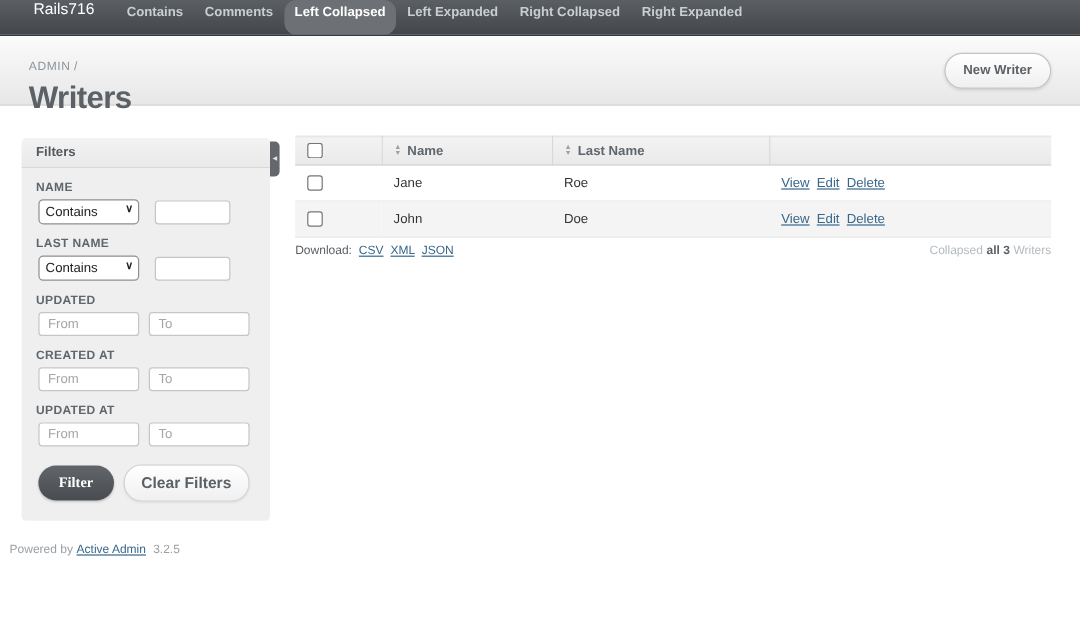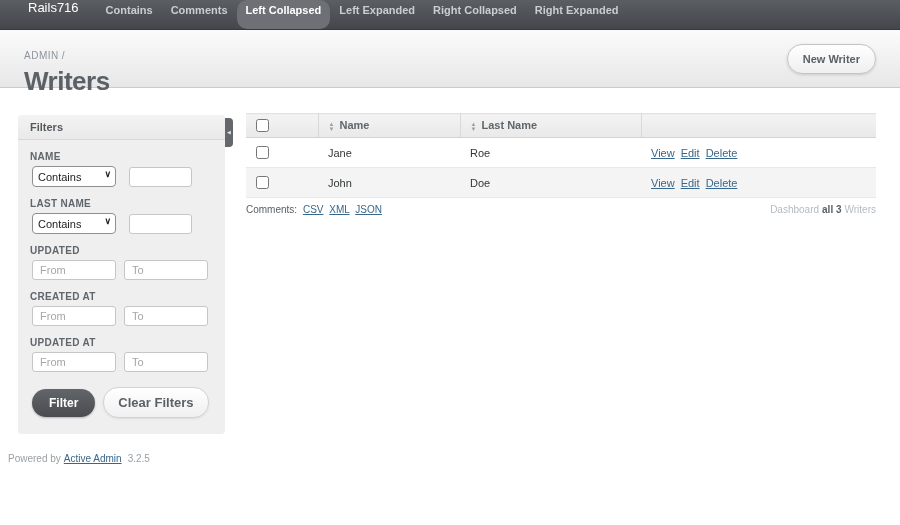--- a/index.html
+++ b/index.html
@@ -101,21 +101,21 @@
     font-family: "Liberation Sans", sans-serif;
   }
   input.date-input + input.date-input { margin-left: 8px; }
   input::placeholder { color: #a6a6a6; }
   .filter-buttons { margin: 15px 12px 2px 14px; display: flex; align-items: center; }
   .filter-submit-btn {
     background: linear-gradient(#62666a, #484c50);
     color: #ffffff; font-weight: bold; font-size: 12px;
     border: none; border-radius: 15px; padding: 7px 17px;
     box-shadow: 0 1px 2px rgba(0,0,0,0.25); cursor: pointer;
-    font-family: Liberation Sans, sans-serif;
+    font-family: Liberation Serif, serif;
   }
   .filter-clear-btn {
     margin-left: 8px;
     background: linear-gradient(#ffffff, #f0f0f0);
     border: 1px solid #d2d2d2; border-radius: 15px;
     color: #5b6166; font-weight: bold; font-size: 13px;
     padding: 7px 14px; cursor: pointer;
     box-shadow: 0 1px 2px rgba(0,0,0,0.08);
     font-family: "Liberation Sans", sans-serif;
   }
@@ -279,26 +279,26 @@
         <td>Doe</td>
         <td class="row-actions">
           <a>View</a><a>Edit</a><a>Delete</a>
         </td>
       </tr>
     </tbody>
   </table>
 
   <div class="index-footer">
     <div class="download-links">
-      <span>Comments:</span>
+      <span>Download:</span>
       <a>CSV</a>
       <a>XML</a>
       <a>JSON</a>
     </div>
     <div class="pagination-info">
-      <span>Dashboard</span><b>all 3</b><span>Writers</span>
+      <span>Collapsed</span><b>all 3</b><span>Writers</span>
     </div>
   </div>
 </main>
 
 <footer id="page-footer">
   <span>Powered by</span><a>Active Admin</a><span class="version">3.2.5</span>
 </footer>
 
 </body></html>

